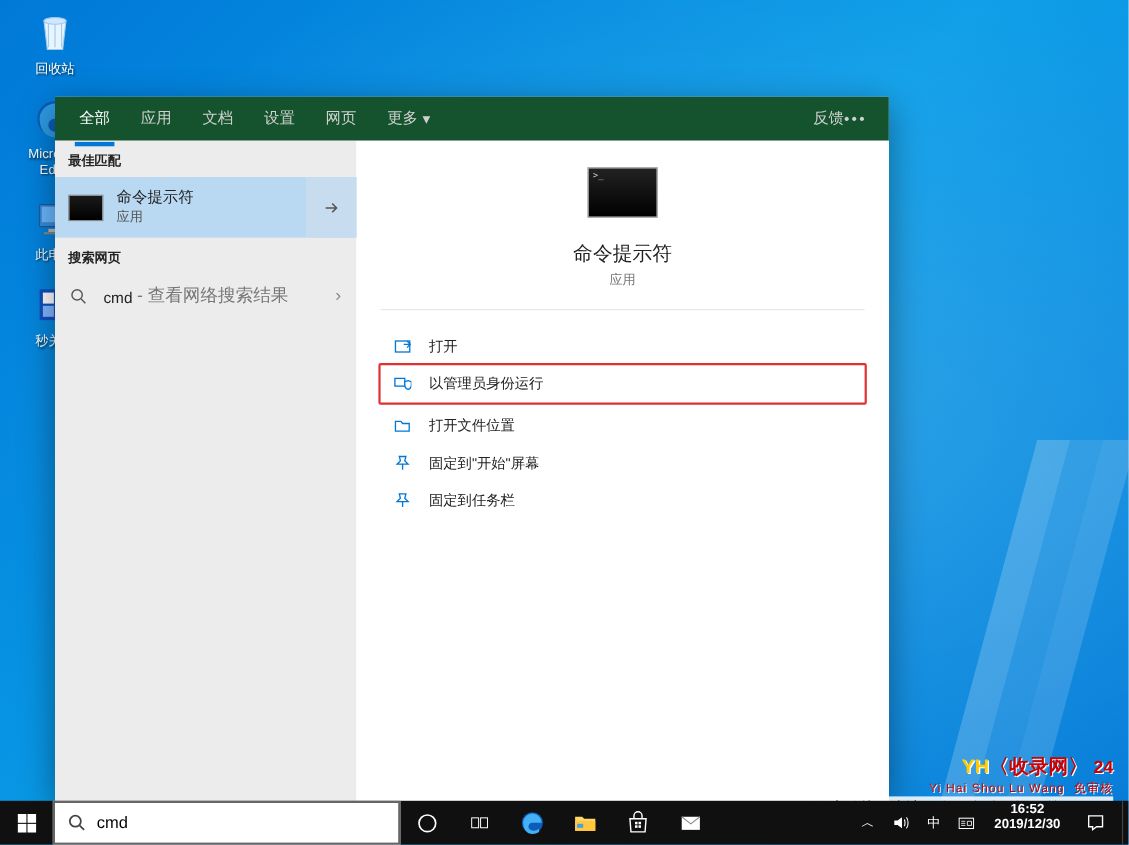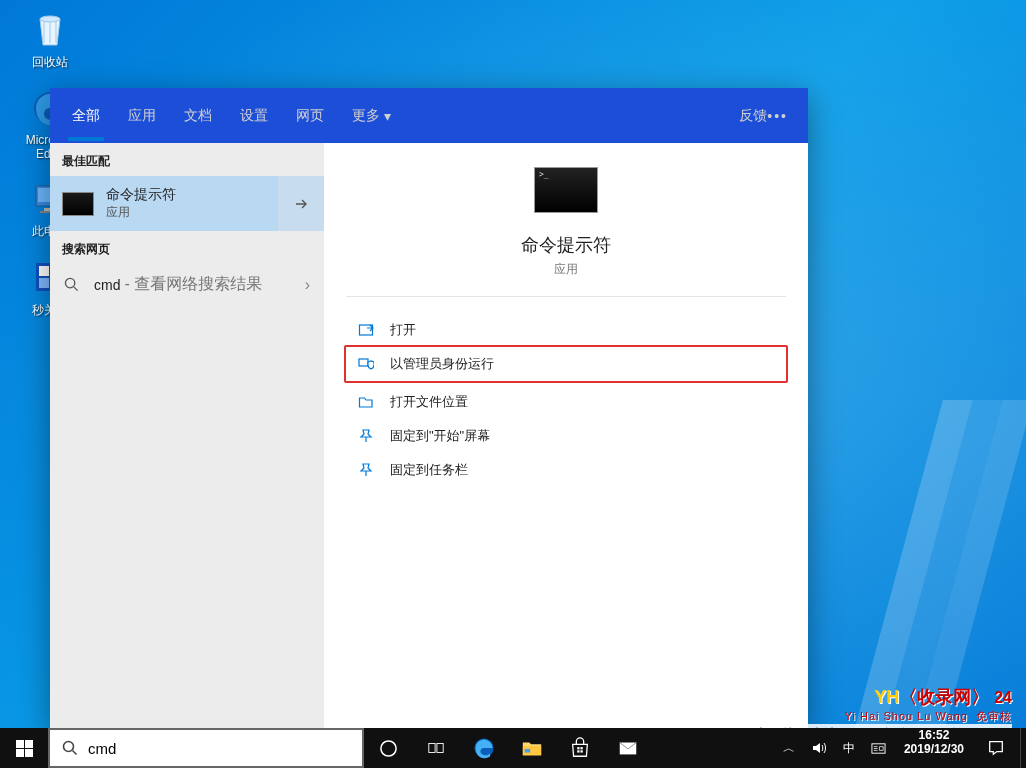--- a/index.html
+++ b/index.html
@@ -20,21 +20,21 @@
   .dicon .glyph { width: 42px; height: 42px; margin: 0 auto 4px; display: flex; align-items: center; justify-content: center; }
   .dicon .label { color: #fff; font-size: 12px; text-shadow: 1px 1px 2px rgba(0,0,0,0.7); }
 
   
   .search-panel {
     position: absolute; left: 50px; top: 88px; width: 758px; height: 640px;
     background: #fff; display: flex; flex-direction: column;
     box-shadow: 0 8px 30px rgba(0,0,0,0.4);
   }
   .sp-header {
-    background: #1d4ed8; height: 55px; display: flex; align-items: center;
+    background: #14532d; height: 40px; display: flex; align-items: center;
     padding: 0 8px; color: #d0d0d0; font-size: 14px;
   }
   .sp-tab { padding: 0 14px; height: 50px; display: flex; align-items: center; cursor: pointer; position: relative; }
   .sp-tab.active { color: #fff; }
   .sp-tab.active::after { content: ""; position: absolute; left: 10px; right: 10px; bottom: 0; height: 4px; background: #0078d7; }
   .sp-more-chev { margin-left: 4px; }
   .sp-header-right { margin-left: auto; display: flex; align-items: center; padding-right: 12px; }
   .sp-dots { letter-spacing: 2px; cursor: pointer; }
 
   .sp-body { flex: 1; display: flex; background: #fff; }

